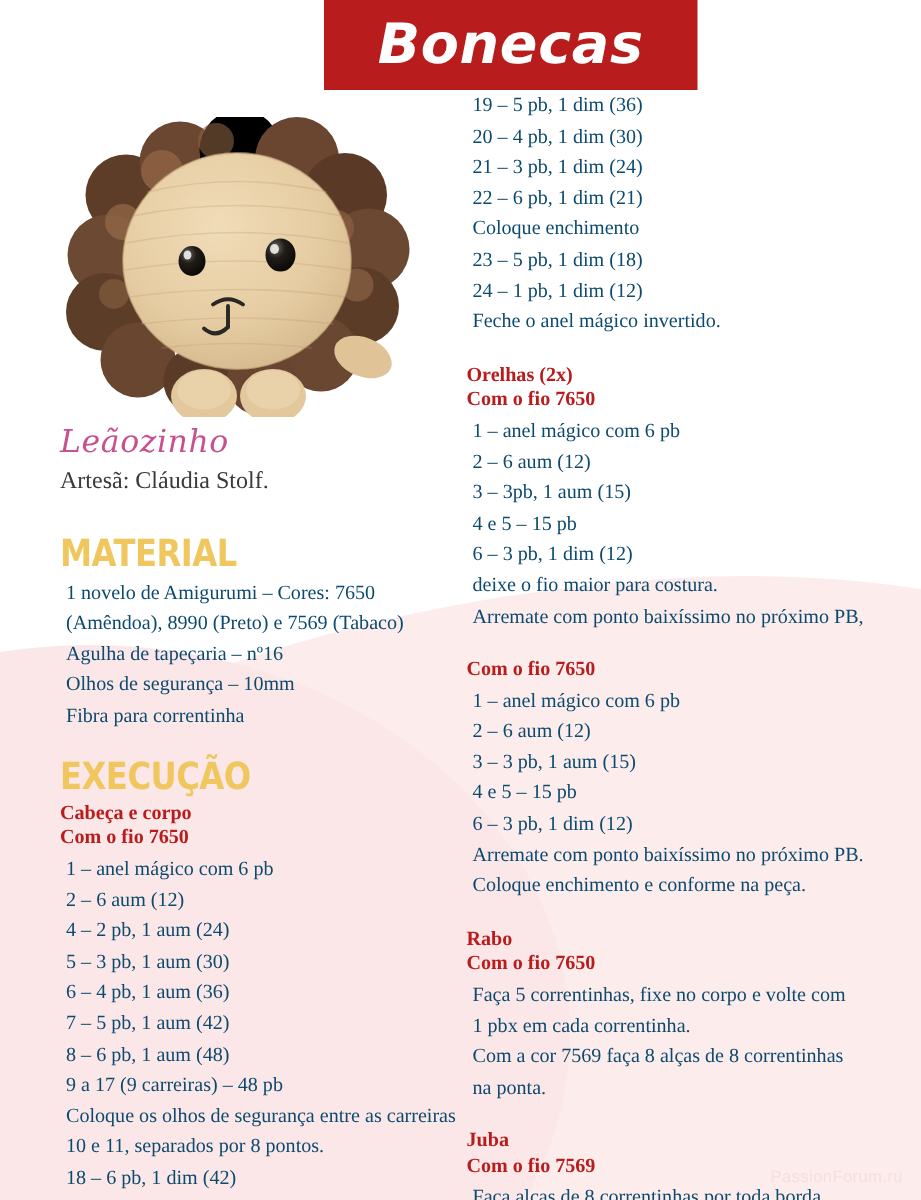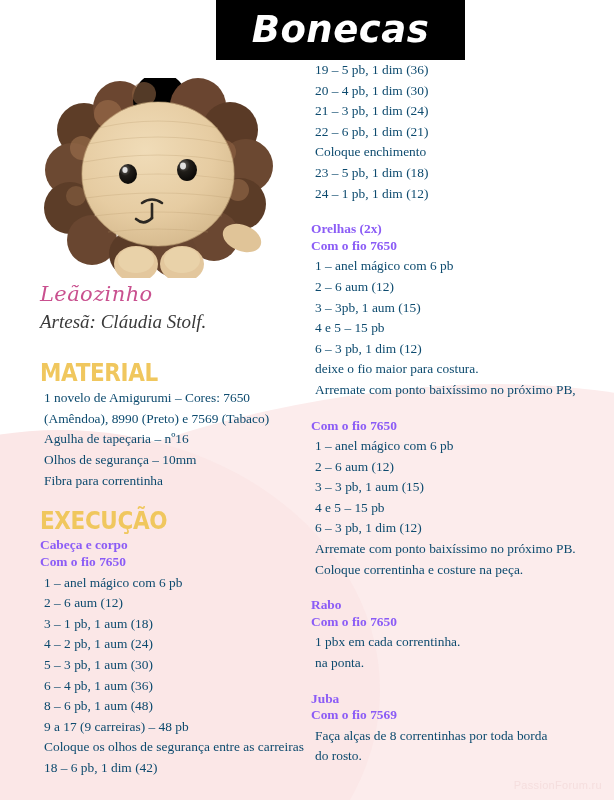--- a/index.html
+++ b/index.html
@@ -38,21 +38,21 @@
     background:#fbe7e7;
     border-radius:50%;
     z-index:0;
   }
 
   
   .banner {
     position:absolute;
     left:216px; top:0;
     width:249px; height:60px;
-    background:#000000;
+    background:#b91c1c;
     z-index:6;
   }
   .banner-title {
     position:absolute;
     left:0; right:0; top:3px;
     text-align:center;
     color:#ffffff;
     font-family:"DejaVu Sans", sans-serif;
     font-weight:bold;
     font-style:italic;
@@ -88,25 +88,24 @@
   .craft-name {
     font-family:"DejaVu Serif", serif;
     font-style:italic;
     font-size:21px;
     color:#c9508f;
     letter-spacing:0.4px;
     margin:0 0 5px 0;
     line-height:1.1;
   }
   .artisan {
-    font-size:19px;
+    font-size:16px;
     color:#3a3a3a;
     margin:0 0 26px 0;
     line-height:1.2;
-    font-style:italic;
   }
   .section-head {
     font-family:"DejaVu Sans", sans-serif;
     font-weight:bold;
     font-size:25px;
     color:#f0c75e;
     letter-spacing:-0.4px;
     line-height:1.05;
     margin:0 0 3px 0;
     transform:scaleX(0.86);
@@ -117,21 +116,21 @@
     font-size:13.4px;
     color:#0c4a6e;
     line-height:16.6px;
     margin:4px;
     white-space:nowrap;
   }
   .block { margin:0 0 0 0; }
   .sub-head {
     font-size:13.4px;
     font-weight:bold;
-    color:#8b5cf6;
+    color:#b91c1c;
     line-height:16.6px;
     margin:0;
     white-space:nowrap;
   }
   .spacer-md { height:15px; }
 
   
   .watermark {
     position:absolute;
     right:12px; bottom:9px;
@@ -247,41 +246,43 @@
     </div>
 
     <div class="spacer-md"></div>
 
     <div class="section-head">EXECUÇÃO</div>
     <div>
       <p class="sub-head">Cabeça e corpo</p>
       <p class="sub-head">Com o fio 7650</p>
       <p class="body-line">1 – anel mágico com 6 pb</p>
       <p class="body-line">2 – 6 aum (12)</p>
-      <p class="body-line">3 – 1 pb, 1 aum (18)</p>
       <p class="body-line">4 – 2 pb, 1 aum (24)</p>
       <p class="body-line">5 – 3 pb, 1 aum (30)</p>
       <p class="body-line">6 – 4 pb, 1 aum (36)</p>
+      <p class="body-line">7 – 5 pb, 1 aum (42)</p>
       <p class="body-line">8 – 6 pb, 1 aum (48)</p>
       <p class="body-line">9 a 17 (9 carreiras) – 48 pb</p>
       <p class="body-line">Coloque os olhos de segurança entre as carreiras</p>
+      <p class="body-line">10 e 11, separados por 8 pontos.</p>
       <p class="body-line">18 – 6 pb, 1 dim (42)</p>
     </div>
   </div>
 
   <div class="col-right">
 
     <div class="block">
       <p class="body-line">19 – 5 pb, 1 dim (36)</p>
       <p class="body-line">20 – 4 pb, 1 dim (30)</p>
       <p class="body-line">21 – 3 pb, 1 dim (24)</p>
       <p class="body-line">22 – 6 pb, 1 dim (21)</p>
       <p class="body-line">Coloque enchimento</p>
       <p class="body-line">23 – 5 pb, 1 dim (18)</p>
       <p class="body-line">24 – 1 pb, 1 dim (12)</p>
+      <p class="body-line">Feche o anel mágico invertido.</p>
     </div>
 
     <div class="spacer-md"></div>
 
     <div class="block">
       <p class="sub-head">Orelhas (2x)</p>
       <p class="sub-head">Com o fio 7650</p>
       <p class="body-line">1 – anel mágico com 6 pb</p>
       <p class="body-line">2 – 6 aum (12)</p>
       <p class="body-line">3 – 3pb, 1 aum (15)</p>
@@ -294,29 +295,31 @@
     <div class="spacer-md"></div>
 
     <div class="block">
       <p class="sub-head">Com o fio 7650</p>
       <p class="body-line">1 – anel mágico com 6 pb</p>
       <p class="body-line">2 – 6 aum (12)</p>
       <p class="body-line">3 – 3 pb, 1 aum (15)</p>
       <p class="body-line">4 e 5 – 15 pb</p>
       <p class="body-line">6 – 3 pb, 1 dim (12)</p>
       <p class="body-line">Arremate com ponto baixíssimo no próximo PB.</p>
-      <p class="body-line">Coloque correntinha e costure na peça.</p>
+      <p class="body-line">Coloque enchimento e conforme na peça.</p>
     </div>
 
     <div class="spacer-md"></div>
 
     <div class="block">
       <p class="sub-head">Rabo</p>
       <p class="sub-head">Com o fio 7650</p>
+      <p class="body-line">Faça 5 correntinhas, fixe no corpo e volte com</p>
       <p class="body-line">1 pbx em cada correntinha.</p>
+      <p class="body-line">Com a cor 7569 faça 8 alças de 8 correntinhas</p>
       <p class="body-line">na ponta.</p>
     </div>
 
     <div class="spacer-md"></div>
 
     <div class="block">
       <p class="sub-head">Juba</p>
       <p class="sub-head">Com o fio 7569</p>
       <p class="body-line">Faça alças de 8 correntinhas por toda borda</p>
       <p class="body-line">do rosto.</p>

